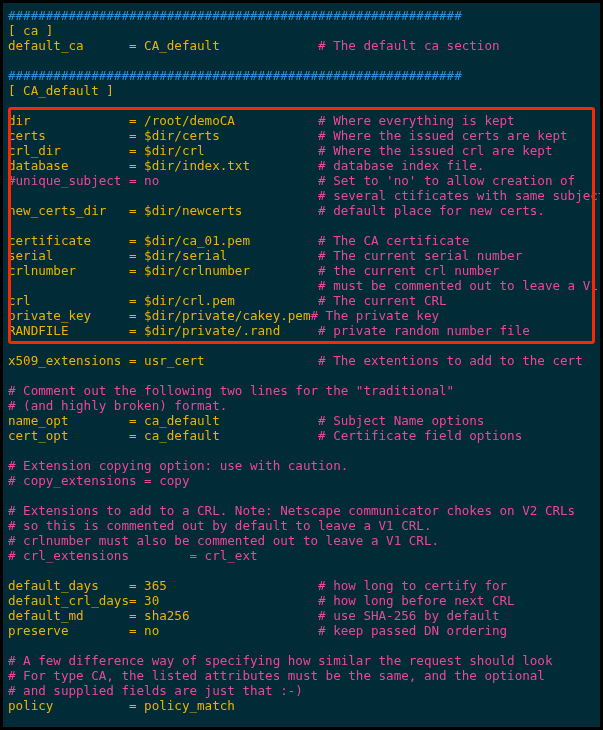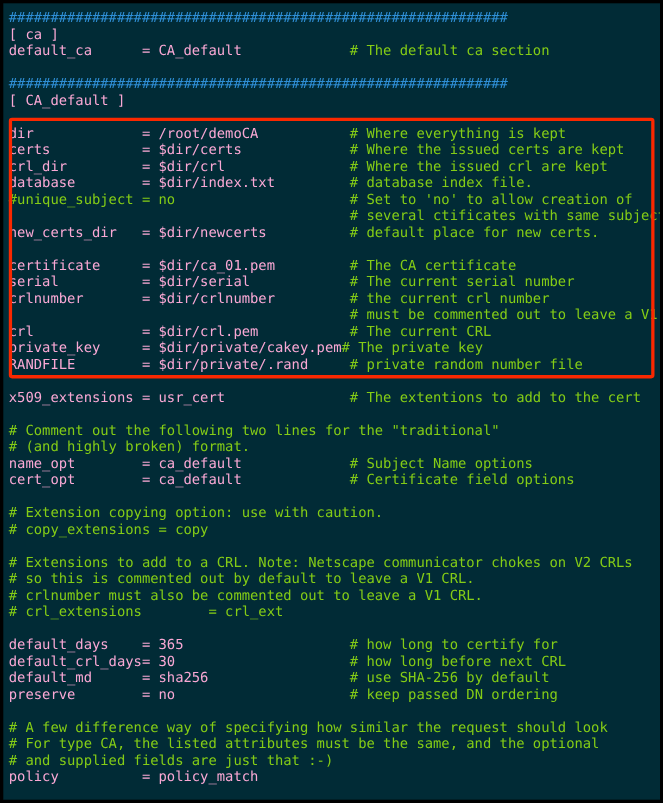--- a/index.html
+++ b/index.html
@@ -44,22 +44,22 @@
     white-space: pre;
     color: #d5dbdd;
     -webkit-font-smoothing: antialiased;
   }
 
   .line {
     height: 15px;
     white-space: pre;
   }
 
-  .blue   { color: #84cc16; }
-  .plain  { color: #f9a8d4; }
+  .blue   { color: #ec4899; }
+  .plain  { color: #eab308; }
   .hdr    { color: #2f8fd6; }
 
   
   #redbox {
     position: absolute;
     left: 5px;
     top: 104px;
     width: 587px;
     height: 237px;
     border: 3px solid #fa2800;

